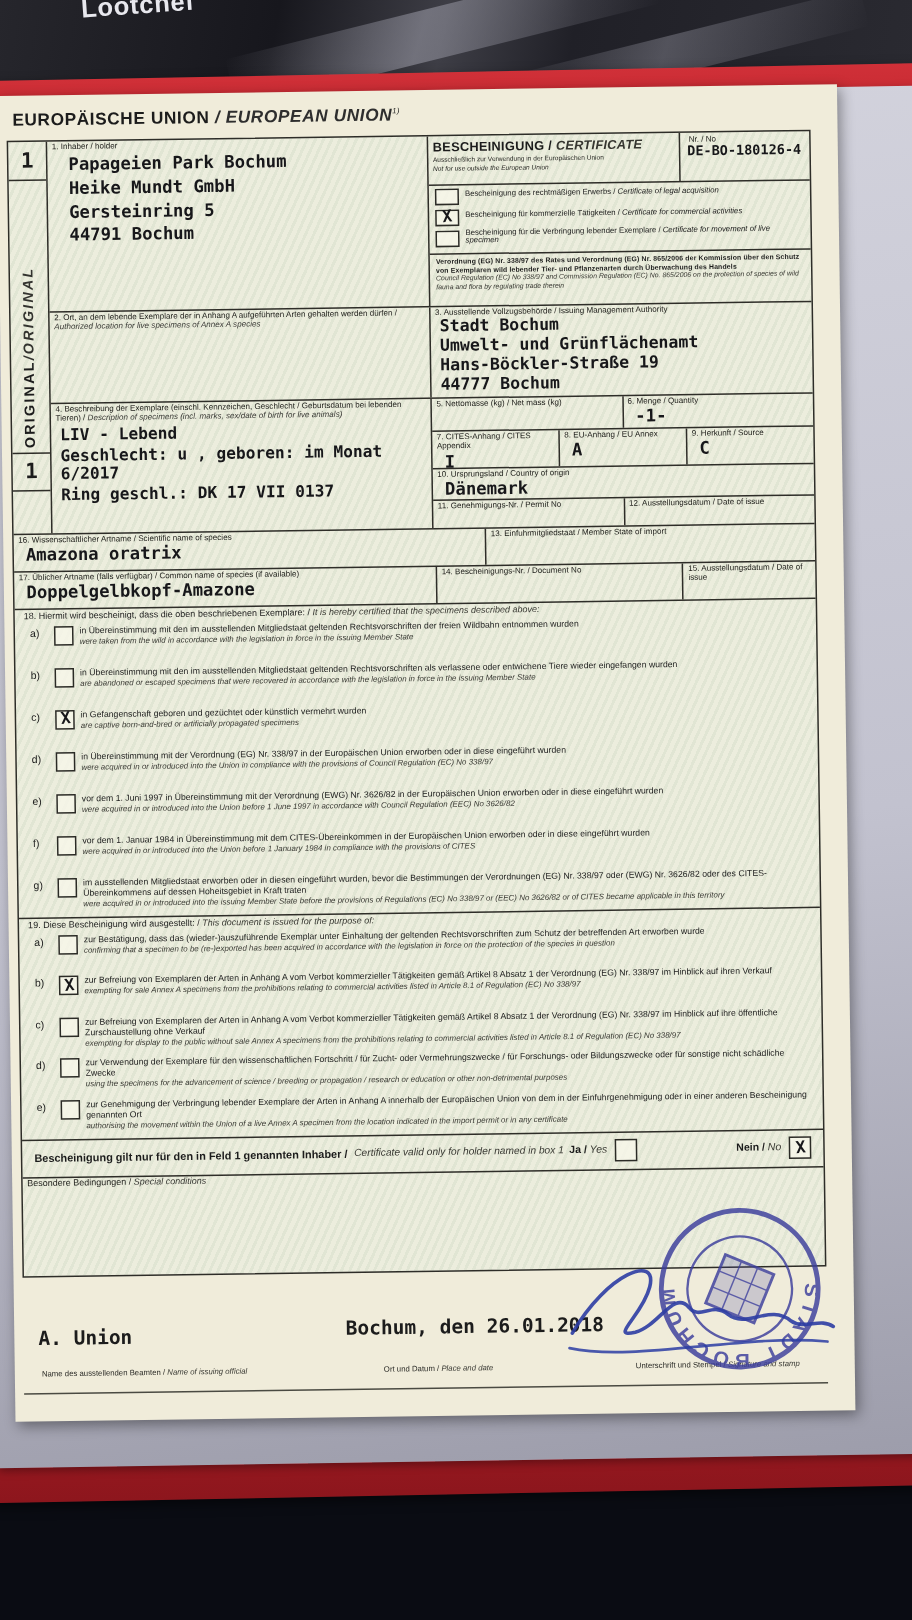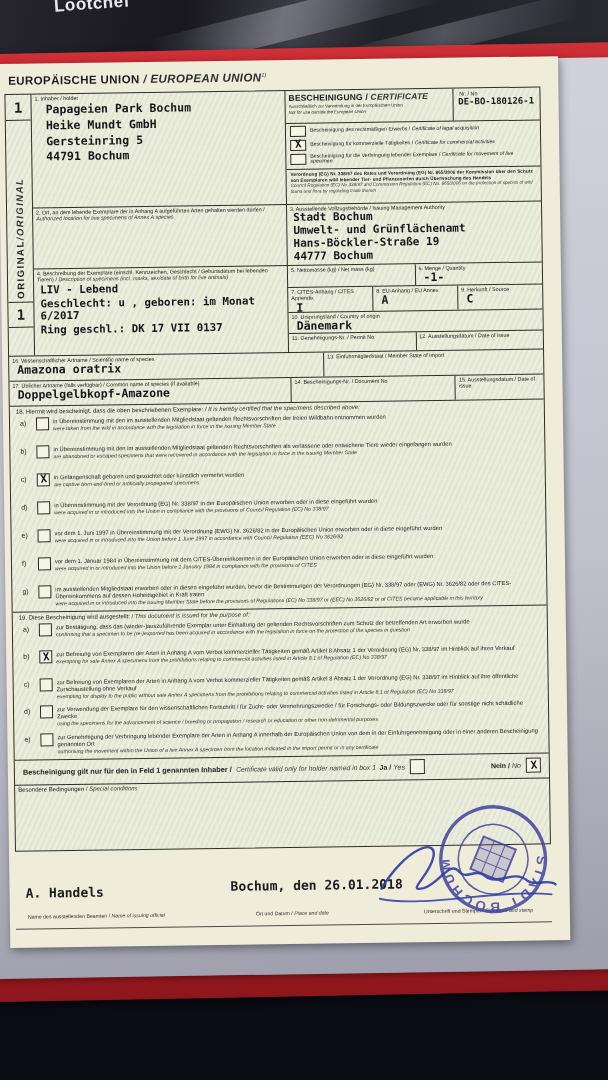--- a/index.html
+++ b/index.html
@@ -155,21 +155,21 @@
               <div class="val">44791 Bochum</div>
             </div>
             <div class="cell c-cert">
               <div class="cert-head">
                 <div class="ch-title">
                   <div class="tt"><b>BESCHEINIGUNG /</b> <i>CERTIFICATE</i></div>
                   <div class="ch-sub"><span>Ausschließlich zur Verwendung in der Europäischen Union</span><br><i>Not for use outside the European Union</i></div>
                 </div>
                 <div class="ch-nr">
                   <div class="lbl">Nr. / No</div>
-                  <div class="val">DE-BO-180126-1</div>
+                  <div class="val">DE-BO-180126-4</div>
                 </div>
               </div>
               <div class="ctype">
                 <span class="cb">
                     <span class="mark"></span>
                   </span>
                 <span class="txt"><span>Bescheinigung des rechtmäßigen Erwerbs /</span> <i>Certificate of legal acquisition</i></span>
               </div>
               <div class="ctype">
                 <span class="cb">
@@ -422,21 +422,21 @@
             </span>
         </span>
       </div>
 
       <div class="special">
         <div class="lbl" style="font-size:6px;"><span>Besondere Bedingungen /</span> <i>Special conditions</i></div>
       </div>
     </div>
 
     <div class="sig-area">
-      <div class="sig-name">A. Handels</div>
+      <div class="sig-name">A. Union</div>
       <div class="sig-place">Bochum, den 26.01.2018</div>
       <div class="sig-lbl sl1"><span>Name des ausstellenden Beamten /</span> <i>Name of issuing official</i></div>
       <div class="sig-lbl sl2"><span>Ort und Datum /</span> <i>Place and date</i></div>
       <div class="sig-lbl sl3"><span>Unterschrift und Stempel /</span> <i>Signature and stamp</i></div>
     </div>
 
     <svg class="stamp" viewBox="0 0 120 120">
       <circle cx="60" cy="60" r="54" fill="none" stroke="#3b3d9c" stroke-width="3.5"></circle>
       <circle cx="60" cy="60" r="36" fill="none" stroke="#3b3d9c" stroke-width="1.6"></circle>
       <defs>

